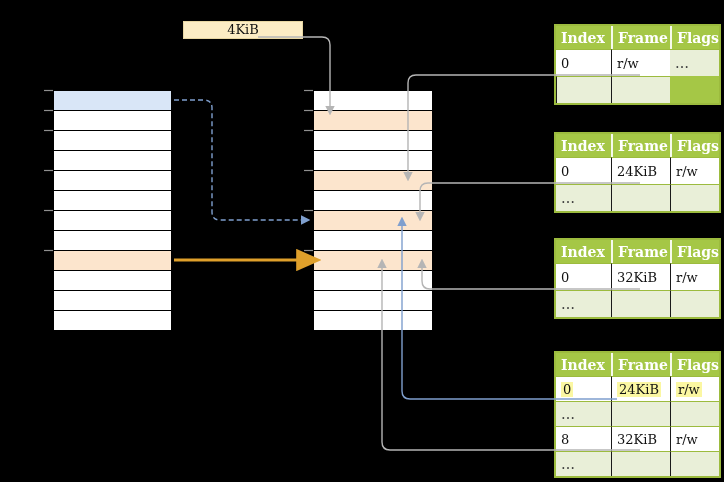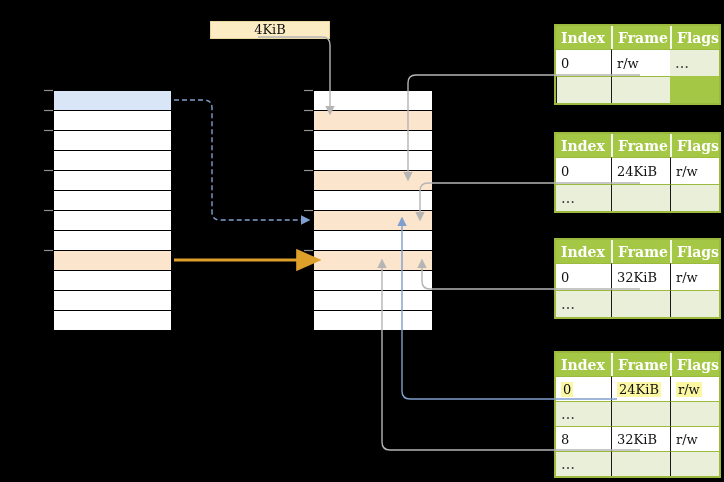--- a/index.html
+++ b/index.html
@@ -8,21 +8,21 @@
     --highlight-yellow:#fbf7a2; --line-gray:#b5b5b5; --line-blue:#7f9fce;
     --line-orange:#dfa02b; --bg:#000000;
   }
   html,body{margin:0;padding:0;}
   body{background:var(--bg);font-family:"DejaVu Serif","Liberation Serif",serif;}
   #canvas{position:relative;width:724px;height:482px;background:var(--bg);overflow:hidden;}
 
   
   .badge{position:absolute;left:183px;top:21px;width:118px;height:16px;
     background:var(--badge-cream);border:1px solid #e8d6a2;
-    font-size:13px;line-height:16px;text-align:center;color:#111;margin-left:27px;}
+    font-size:13px;line-height:16px;text-align:center;color:#111;}
 
   
   .memtable{position:absolute;top:90px;border:1px solid #000;background:#fff;}
   #virtual-memory{left:53px;width:117px;}
   #physical-memory{left:313px;width:118px;}
   .mrow{height:19px;border-bottom:1px solid #000;}
   .mrow:last-child{border-bottom:none;}
   .f-white{background:#ffffff;}
   .f-blue{background:var(--row-blue);}
   .f-orange{background:var(--row-orange);}

